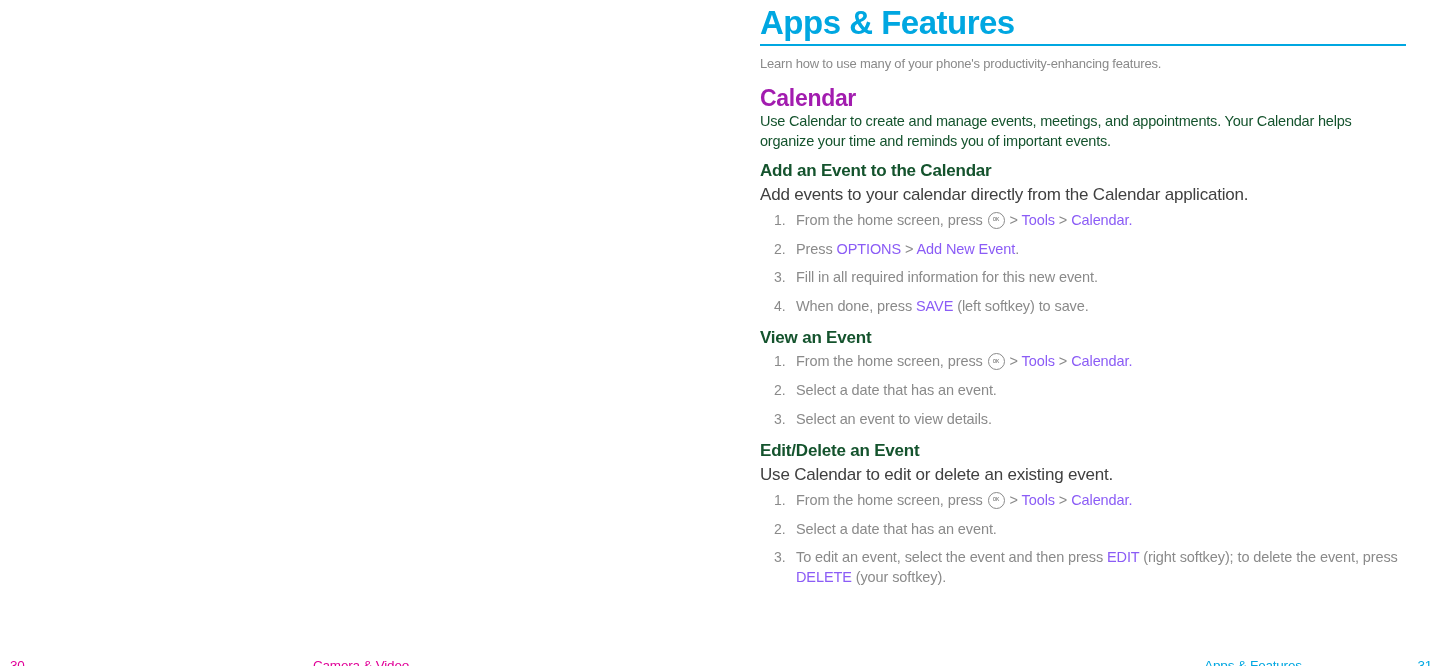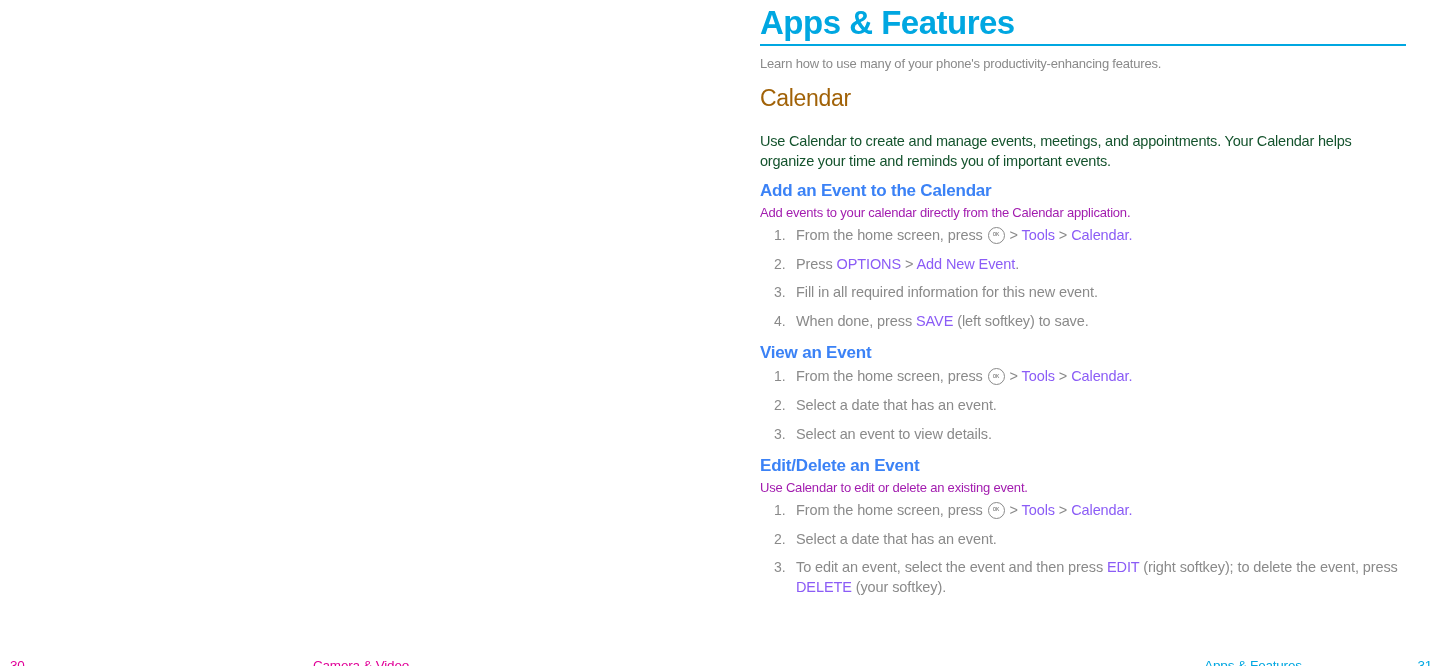--- a/index.html
+++ b/index.html
@@ -29,43 +29,43 @@
     margin-top: 4px;
     margin-bottom: 10px;
   }
   .intro {
     color: #8a8a8a;
     font-size: 13px;
     letter-spacing: -0.2px;
     margin-bottom: 14px;
   }
   .h2 {
-    color: #a16207;
+    color: #a21caf;
     font-size: 23px;
-    font-weight: 400;
+    font-weight: 700;
     letter-spacing: -0.3px;
-    margin-bottom: 20px;
+    margin-bottom: 0;
   }
   .desc {
     color: #14532d;
     font-size: 14.5px;
     letter-spacing: -0.2px;
     line-height: 1.35;
     margin-bottom: 10px;
   }
   .h3 {
-    color: #3b82f6;
+    color: #14532d;
     font-size: 17px;
     font-weight: 700;
     letter-spacing: -0.2px;
     margin-bottom: 4px;
   }
   .subdesc {
-    color: #a21caf;
-    font-size: 13px;
+    color: #404040;
+    font-size: 17px;
     letter-spacing: -0.2px;
     margin-bottom: 6px;
   }
   ol {
     list-style: none;
     padding-left: 22px;
     margin-bottom: 12px;
   }
   ol li {
     position: relative;

